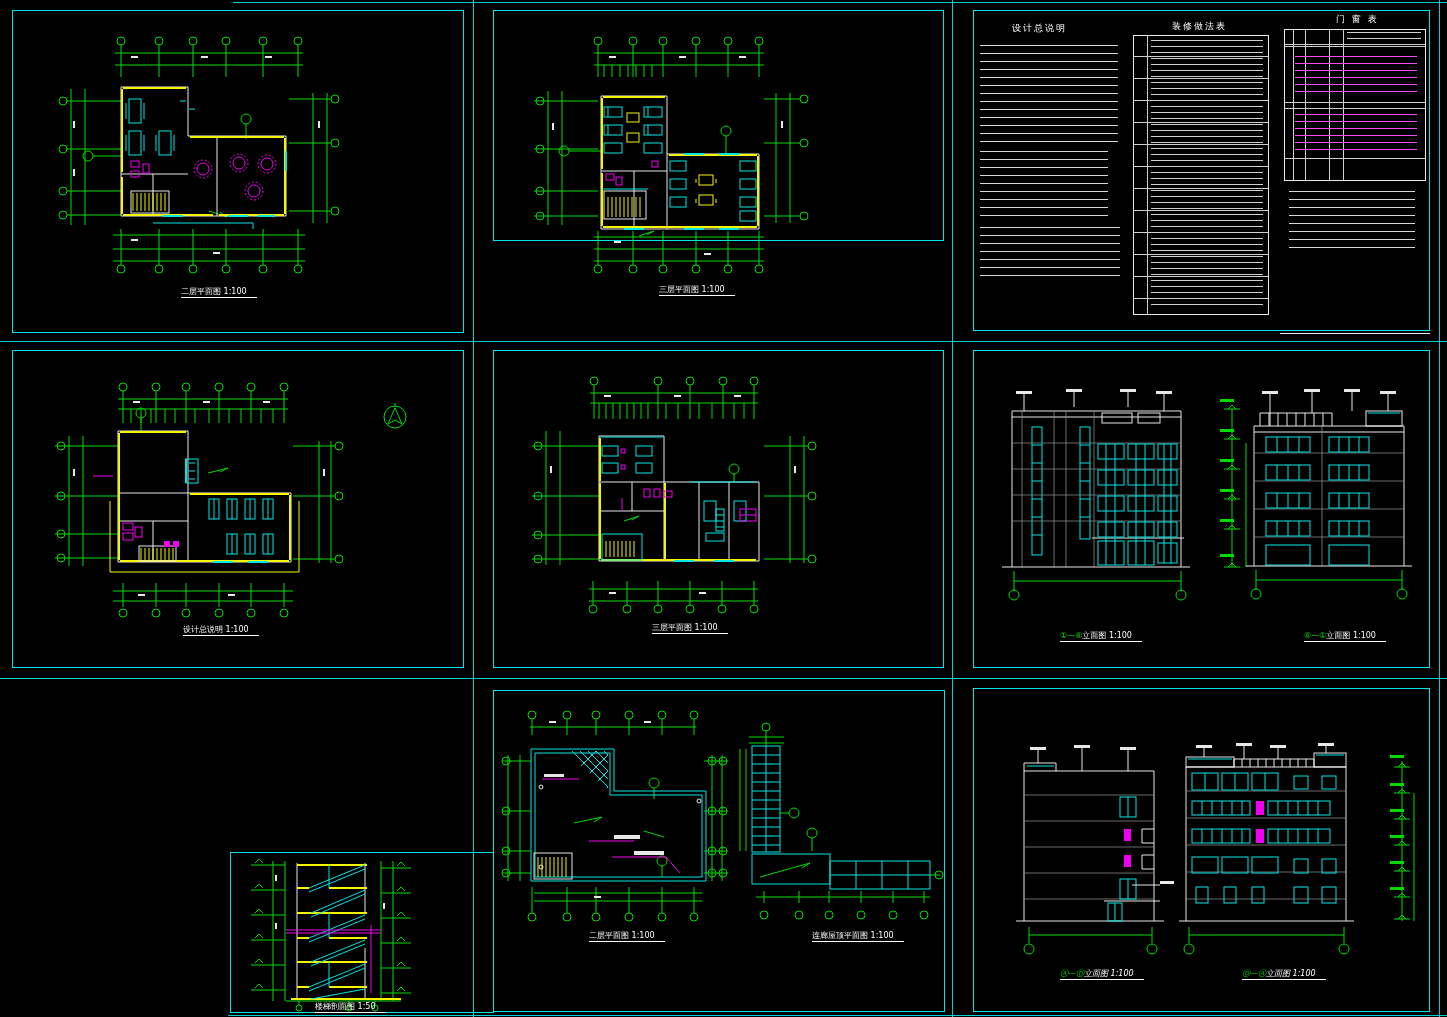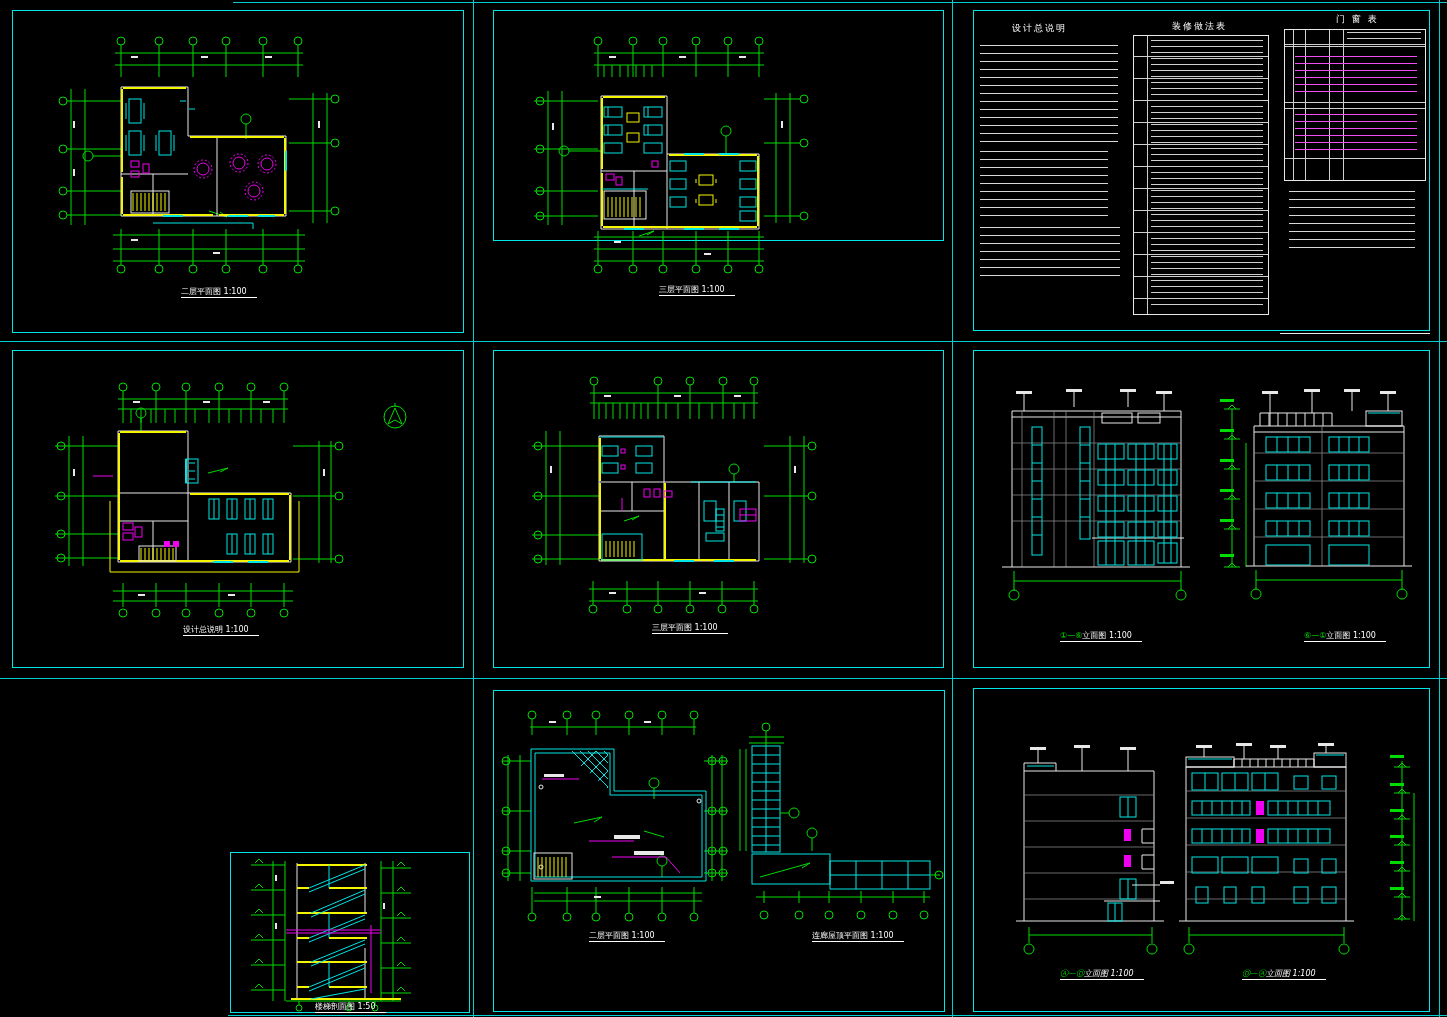--- a/index.html
+++ b/index.html
@@ -487,21 +487,21 @@
           <path d="M282 229 H428 M282 219 V239 M428 219 V239"></path>
           <circle cx="282" cy="243" r="5"></circle>
             <circle cx="428" cy="243" r="5"></circle>
         </g>
       </g>
     </svg>
     <span class="dwg-title" style="left:86px;top:280px;"><span class="axes">①—⑥</span><span>立面图 1:100</span></span>
     <span class="dwg-title" style="left:330px;top:280px;"><span class="axes">⑥—①</span><span>立面图 1:100</span></span>
   </div>
 
-  <div class="panel" style="left:230px;top:852px;width:240px;height:161px;">
+  <div class="panel" style="left:230px;top:852px;width:264px;height:161px;">
     <svg width="238" height="159" viewBox="0 0 238 159">
       <g class="sg">
         <path d="M42 8 V148 M54 8 V148 M150 8 V148 M162 8 V148
                  M20 12 H54 M20 37 H54 M20 62 H54 M20 87 H54 M20 112 H54 M20 137 H54
                  M150 15 H180 M150 40 H180 M150 65 H180 M150 90 H180 M150 115 H180 M150 140 H180
                  M24 10 l4 -4 l4 4 M24 35 l4 -4 l4 4 M24 60 l4 -4 l4 4 M24 85 l4 -4 l4 4 M24 110 l4 -4 l4 4 M24 135 l4 -4 l4 4
                  M166 13 l4 -4 l4 4 M166 38 l4 -4 l4 4 M166 63 l4 -4 l4 4 M166 88 l4 -4 l4 4 M166 113 l4 -4 l4 4 M166 138 l4 -4 l4 4
                  M55 148 H170"></path>
         <circle cx="68" cy="155" r="3"></circle>
           <circle cx="118" cy="155" r="3"></circle>

